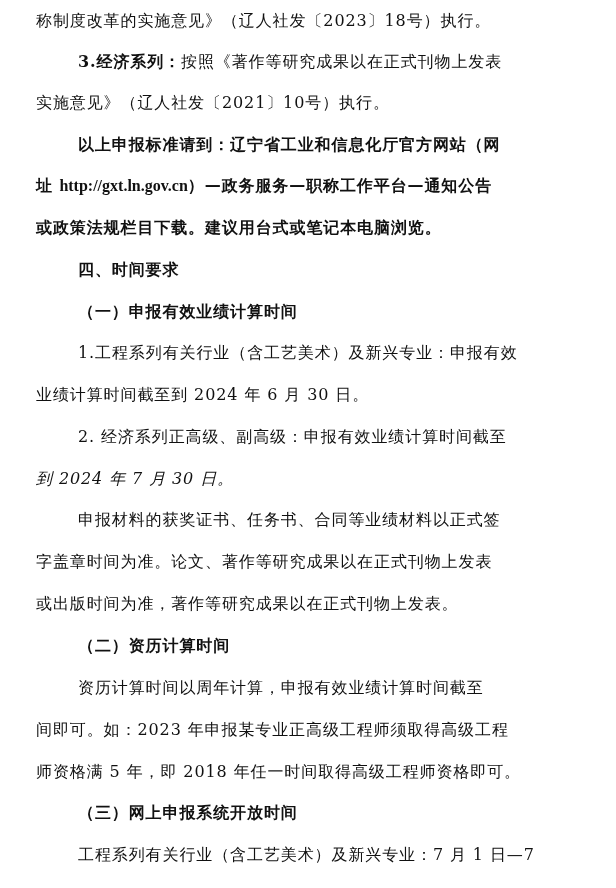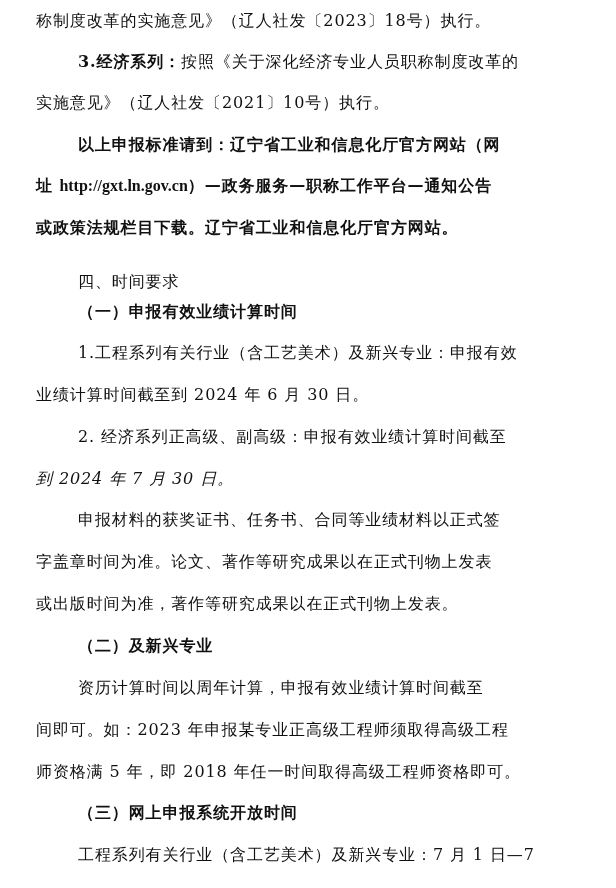--- a/index.html
+++ b/index.html
@@ -38,40 +38,40 @@
 </head>
 <body>
 
 <div class="page">
 
   <div class="line" style="top:0px;">
     <span>称制度改革的实施意见》（辽人社发〔2023〕18号）执行。</span>
   </div>
 
   <div class="line indent" style="top:41px;">
-    <span class="bold">3.经济系列：</span><span>按照《关于深化经济专业人员职称制度改革的</span>
+    <span class="bold">3.经济系列：</span><span>按照《著作等研究成果以在正式刊物上发表</span>
   </div>
 
   <div class="line" style="top:82px;">
     <span>实施意见》（辽人社发〔2021〕10号）执行。</span>
   </div>
 
   <div class="line indent bold" style="top:124px;">
     <span>以上申报标准请到：辽宁省工业和信息化厅官方网站（网</span>
   </div>
 
   <div class="line bold" style="top:165px;">
     <span>址 </span><span class="mono-url">http://gxt.ln.gov.cn</span><span>）—政务服务—职称工作平台—通知公告</span>
   </div>
 
   <div class="line bold" style="top:207px;">
-    <span>或政策法规栏目下载。辽宁省工业和信息化厅官方网站。</span>
+    <span>或政策法规栏目下载。建议用台式或笔记本电脑浏览。</span>
   </div>
 
-  <div class="line indent" style="top:261px;">
+  <div class="line indent" style="top:249px;font-weight:bold;">
     <span>四、时间要求</span>
   </div>
 
   <div class="line bold" style="top:291px; left:42px;">
     <span>（一）申报有效业绩计算时间</span>
   </div>
 
   <div class="line indent" style="top:332px;">
     <span>1.工程系列有关行业（含工艺美术）及新兴专业：申报有效</span>
   </div>
@@ -94,21 +94,21 @@
 
   <div class="line" style="top:541px;">
     <span>字盖章时间为准。论文、著作等研究成果以在正式刊物上发表</span>
   </div>
 
   <div class="line" style="top:583px;">
     <span>或出版时间为准，著作等研究成果以在正式刊物上发表。</span>
   </div>
 
   <div class="line bold" style="top:625px; left:42px;">
-    <span>（二）及新兴专业</span>
+    <span>（二）资历计算时间</span>
   </div>
 
   <div class="line indent" style="top:667px;">
     <span>资历计算时间以周年计算，申报有效业绩计算时间截至</span>
   </div>
 
   <div class="line" style="top:709px;">
     <span>间即可。如：2023 年申报某专业正高级工程师须取得高级工程</span>
   </div>
 

